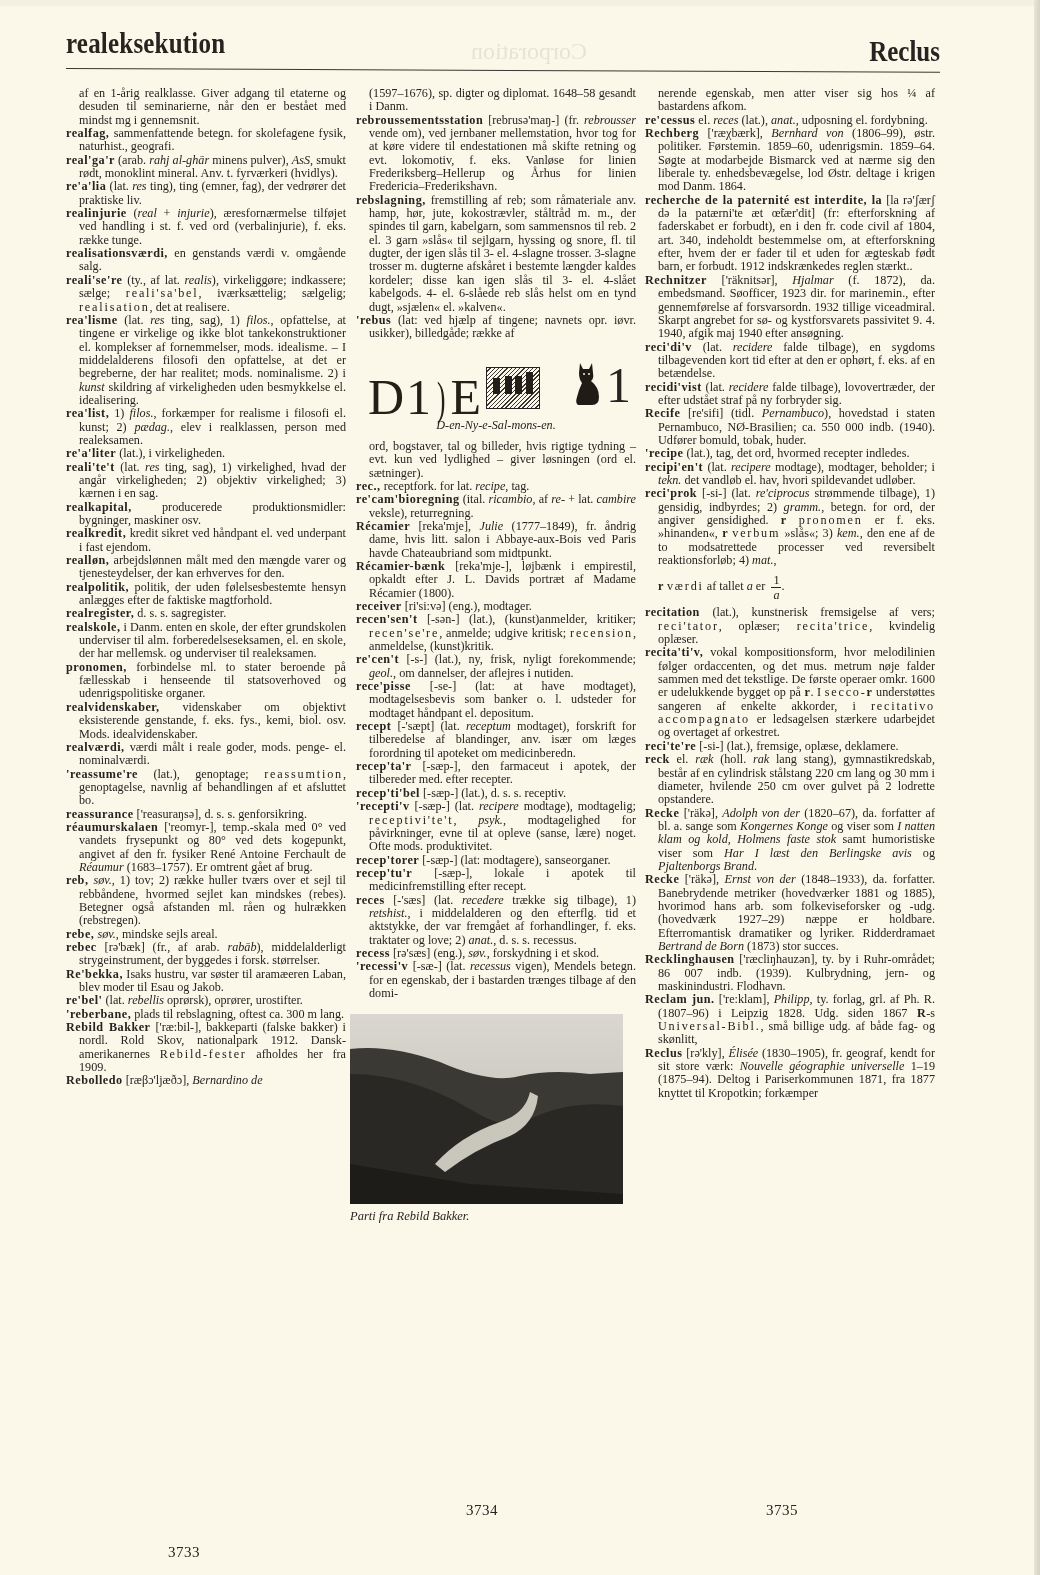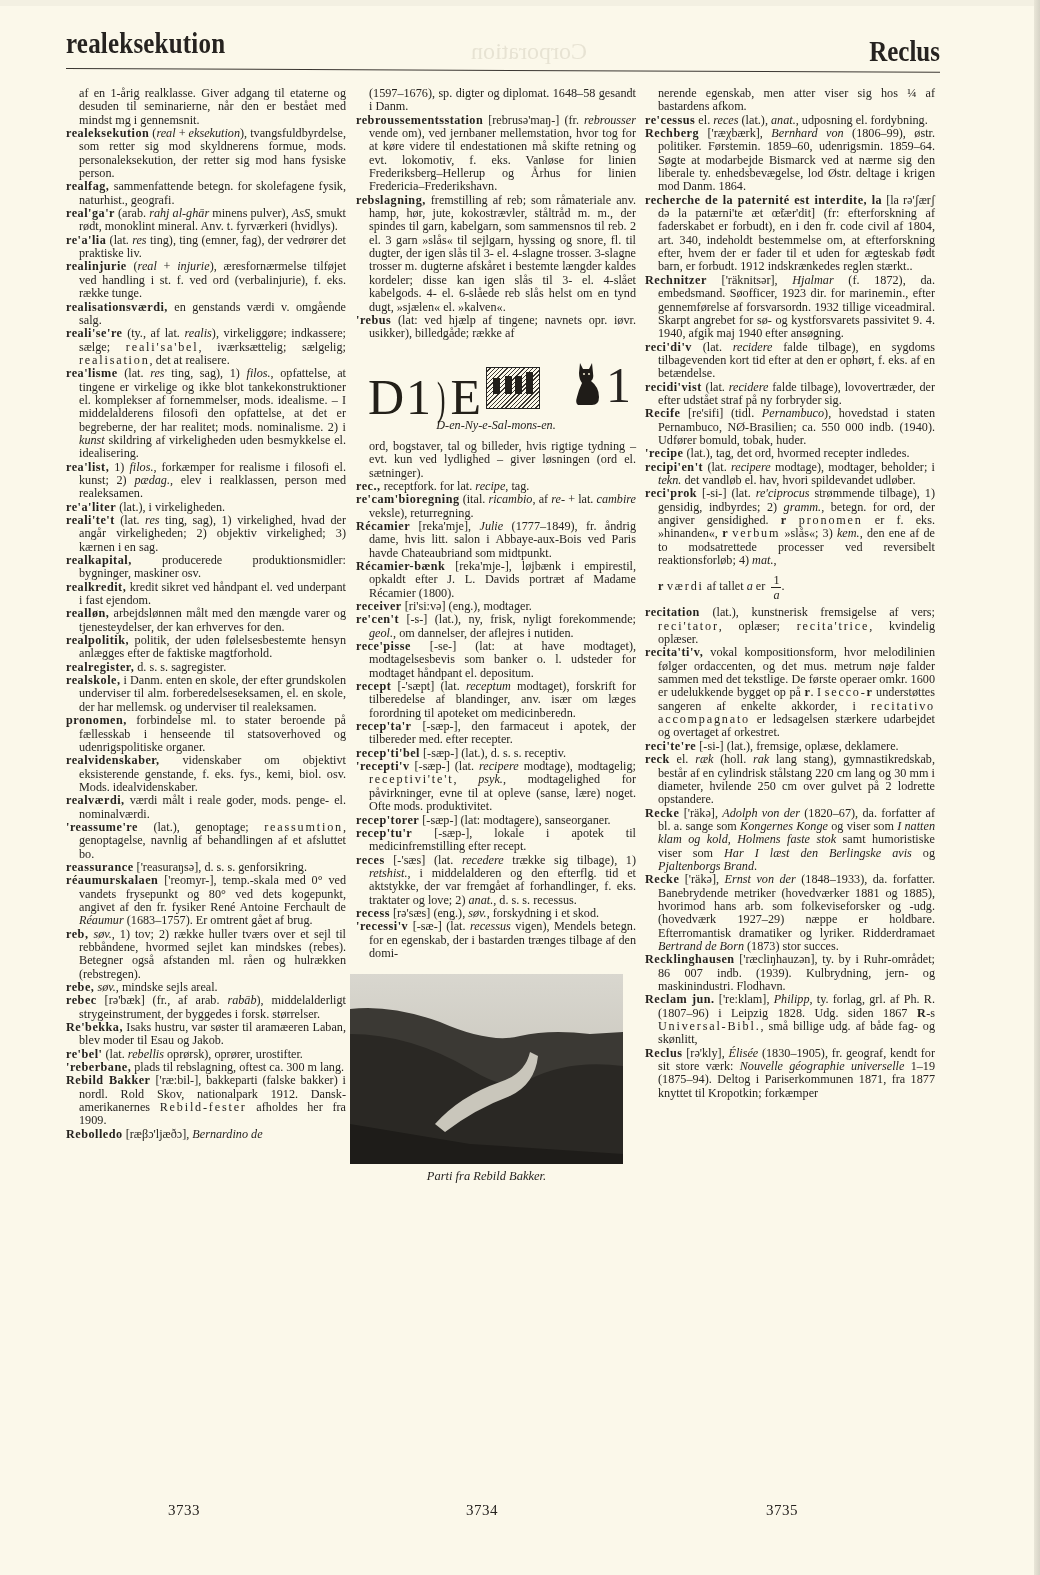--- a/index.html
+++ b/index.html
@@ -80,47 +80,46 @@
   }
   .rebus-caption {
     text-align: center; font-style: italic; font-size: 12.2px; margin-bottom: 8px;
   }
   .photo {
     margin: 14px 0 0 -6px; width: 273px; height: 190px; position: relative; overflow: hidden;
     background: linear-gradient(to bottom, #d8d6cd 0%, #c9c6bc 20%, #383631 40%, #2b2925 100%);
   }
   .photo svg { position: absolute; left: 0; top: 0; }
   .photo-caption {
-    text-align: center; font-style: italic; font-size: 12.5px; margin-top: 6px; margin-left: -6px; width: 273px;
+    font-style: italic; font-size: 12.5px; margin-top: 6px; margin-left: -6px; width: 273px;
   }
   .pagenum {
     position: absolute; top: 1502px; font-size: 15px; letter-spacing: 0.5px;
   }
-  .pn1 { left: 168px; } .pn2 { left: 466px; } .pn3 { left: 766px; }
+  .pn1 { left: 168px; margin-top: 42px; } .pn2 { left: 466px; } .pn3 { left: 766px; }
   .frac { display: inline-block; vertical-align: middle; text-align: center; line-height: 14px; margin-left: 3px; }
   .frac span { display: block; }
   .frac .num { border-bottom: 1px solid #262320; padding: 0 2px; }
 </style>
 </head>
 <body>
 
 <div class="top-strip"></div>
 <div class="page-edge"></div>
 
 <div class="header">
   <span class="left">realeksekution</span>
   <span class="ghost">Corporation</span>
   <span class="right">Reclus</span>
 </div>
 <div class="rule"></div>
 
 <div class="col col1">
   <div>
       <p class="entry cont"><span>af en 1-årig realklasse. Giver adgang til etaterne og desuden til seminarierne, når den er bestået med mindst mg i gennemsnit.</span></p>
-      <p class="entry"><b>realeksekution</b><span> (</span><i>real</i><span> + </span><i>eksekution</i><span>), tvangsfuldbyrdelse, som retter sig mod skyldnerens formue, mods. personaleksekution, der retter sig mod hans fysiske person.</span></p>
       <p class="entry"><b>realfag,</b><span> sammenfattende betegn. for skolefagene fysik, naturhist., geografi.</span></p>
       <p class="entry"><b>real'ga'r</b><span> (arab. </span><i>rahj al-ghār</i><span> minens pulver), </span><i>AsS</i><span>, smukt rødt, monoklint mineral. Anv. t. fyrværkeri (hvidlys).</span></p>
       <p class="entry"><b>re'a'lia</b><span> (lat. </span><i>res</i><span> ting), ting (emner, fag), der vedrører det praktiske liv.</span></p>
       <p class="entry"><b>realinjurie</b><span> (</span><i>real</i><span> + </span><i>injurie</i><span>), æresfornærmelse tilføjet ved handling i st. f. ved ord (verbalinjurie), f. eks. række tunge.</span></p>
       <p class="entry"><b>realisationsværdi,</b><span> en genstands værdi v. omgående salg.</span></p>
       <p class="entry"><b>reali'se're</b><span> (ty., af lat. </span><i>realis</i><span>), virkeliggøre; indkassere; sælge; </span><span class="sp">reali'sa'bel</span><span>, iværksættelig; sælgelig; </span><span class="sp">realisation</span><span>, det at realisere.</span></p>
       <p class="entry"><b>rea'lisme</b><span> (lat. </span><i>res</i><span> ting, sag), 1) </span><i>filos.</i><span>, opfattelse, at tingene er virkelige og ikke blot tankekonstruktioner el. komplekser af fornemmelser, mods. idealisme. – I middelalderens filosofi den opfattelse, at det er begreberne, der har realitet; mods. nominalisme. 2) i </span><i>kunst</i><span> skildring af virkeligheden uden besmykkelse el. idealisering.</span></p>
       <p class="entry"><b>rea'list,</b><span> 1) </span><i>filos.</i><span>, forkæmper for realisme i filosofi el. kunst; 2) </span><i>pædag.</i><span>, elev i realklassen, person med realeksamen.</span></p>
       <p class="entry"><b>re'a'liter</b><span> (lat.), i virkeligheden.</span></p>
       <p class="entry"><b>reali'te't</b><span> (lat. </span><i>res</i><span> ting, sag), 1) virkelighed, hvad der angår virkeligheden; 2) objektiv virkelighed; 3) kærnen i en sag.</span></p>
@@ -174,20 +173,21 @@
   </div>
   <div class="rebus-caption">D-en-Ny-e-Sal-mons-en.</div>
 
   <div>
       <p class="entry cont"><span>ord, bogstaver, tal og billeder, hvis rigtige tydning – evt. kun ved lydlighed – giver løsningen (ord el. sætninger).</span></p>
       <p class="entry"><b>rec.,</b><span> receptfork. for lat. </span><i>recipe</i><span>, tag.</span></p>
       <p class="entry"><b>re'cam'bioregning</b><span> (ital. </span><i>ricambio</i><span>, af </span><i>re-</i><span> + lat. </span><i>cambire</i><span> veksle), returregning.</span></p>
       <p class="entry"><b>Récamier</b><span> [reka'mje], </span><i>Julie</i><span> (1777–1849), fr. åndrig dame, hvis litt. salon i Abbaye-aux-Bois ved Paris havde Chateaubriand som midtpunkt.</span></p>
       <p class="entry"><b>Récamier-bænk</b><span> [reka'mje-], løjbænk i empirestil, opkaldt efter J. L. Davids portræt af Madame Récamier (1800).</span></p>
       <p class="entry"><b>receiver</b><span> [ri'si:və] (eng.), modtager.</span></p>
+      <p class="entry"><b>recen'sen't</b><span> [-sən-] (lat.), (kunst)anmelder, kritiker; </span><span class="sp">recen'se're</span><span>, anmelde; udgive kritisk; </span><span class="sp">recension</span><span>, anmeldelse, (kunst)kritik.</span></p>
       <p class="entry"><b>re'cen't</b><span> [-s-] (lat.), ny, frisk, nyligt forekommende; </span><i>geol.</i><span>, om dannelser, der aflejres i nutiden.</span></p>
       <p class="entry"><b>rece'pisse</b><span> [-se-] (lat: at have modtaget), modtagelsesbevis som banker o. l. udsteder for modtaget håndpant el. depositum.</span></p>
       <p class="entry"><b>recept</b><span> [-'sæpt] (lat. </span><i>receptum</i><span> modtaget), forskrift for tilberedelse af blandinger, anv. især om læges forordning til apoteket om medicinberedn.</span></p>
       <p class="entry"><b>recep'ta'r</b><span> [-sæp-], den farmaceut i apotek, der tilbereder med. efter recepter.</span></p>
       <p class="entry"><b>recep'ti'bel</b><span> [-sæp-] (lat.), d. s. s. receptiv.</span></p>
       <p class="entry"><b>'recepti'v</b><span> [-sæp-] (lat. </span><i>recipere</i><span> modtage), modtagelig; </span><span class="sp">receptivi'te't</span><span>, </span><i>psyk.</i><span>, modtagelighed for påvirkninger, evne til at opleve (sanse, lære) noget. Ofte mods. produktivitet.</span></p>
       <p class="entry"><b>recep'torer</b><span> [-sæp-] (lat: modtagere), sanseorganer.</span></p>
       <p class="entry"><b>recep'tu'r</b><span> [-sæp-], lokale i apotek til medicinfremstilling efter recept.</span></p>
       <p class="entry"><b>reces</b><span> [-'sæs] (lat. </span><i>recedere</i><span> trække sig tilbage), 1) </span><i>retshist.</i><span>, i middelalderen og den efterflg. tid et aktstykke, der var fremgået af forhandlinger, f. eks. traktater og love; 2) </span><i>anat.</i><span>, d. s. s. recessus.</span></p>
       <p class="entry"><b>recess</b><span> [rə'sæs] (eng.), </span><i>søv.</i><span>, forskydning i et skod.</span></p>

